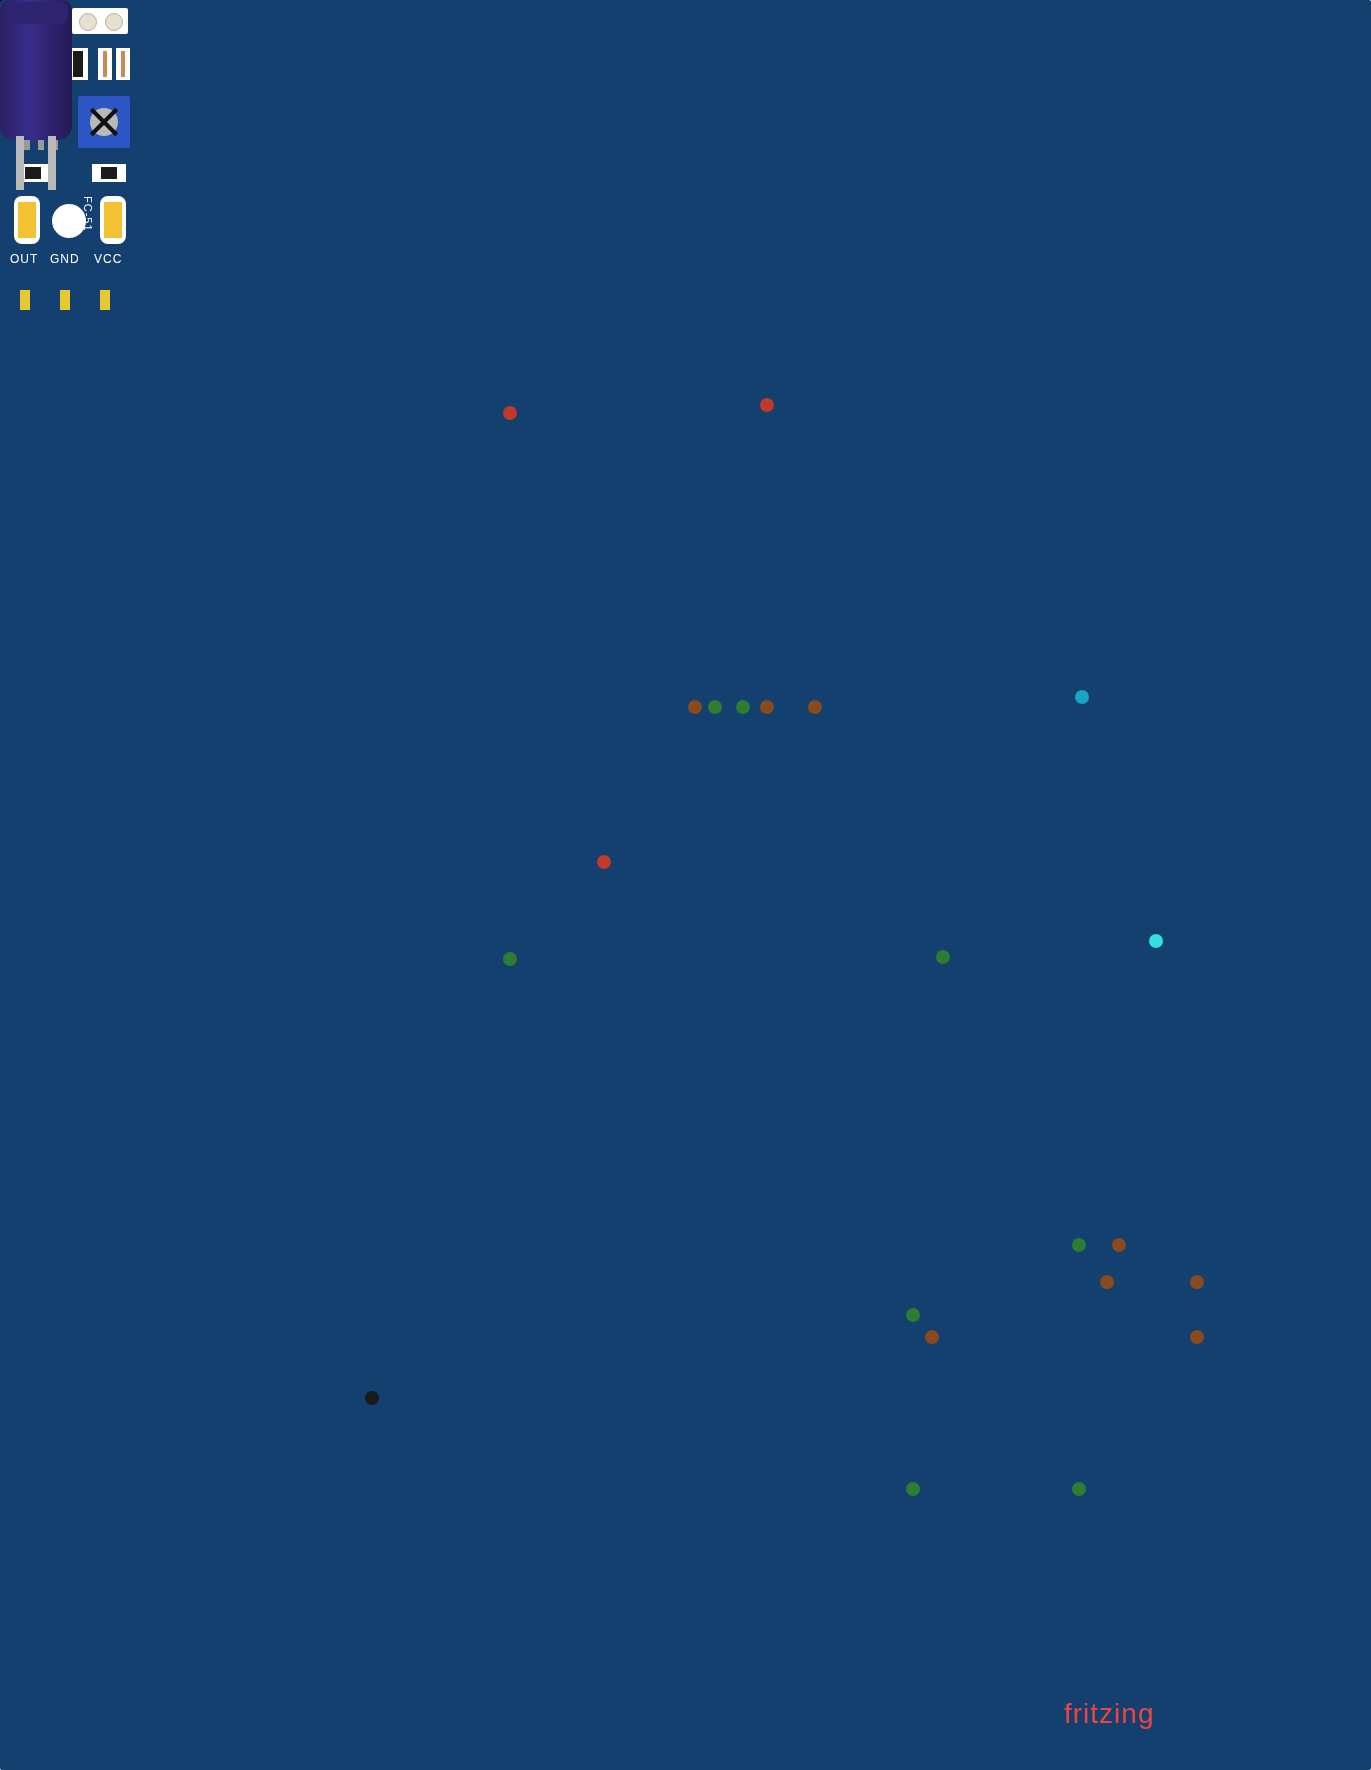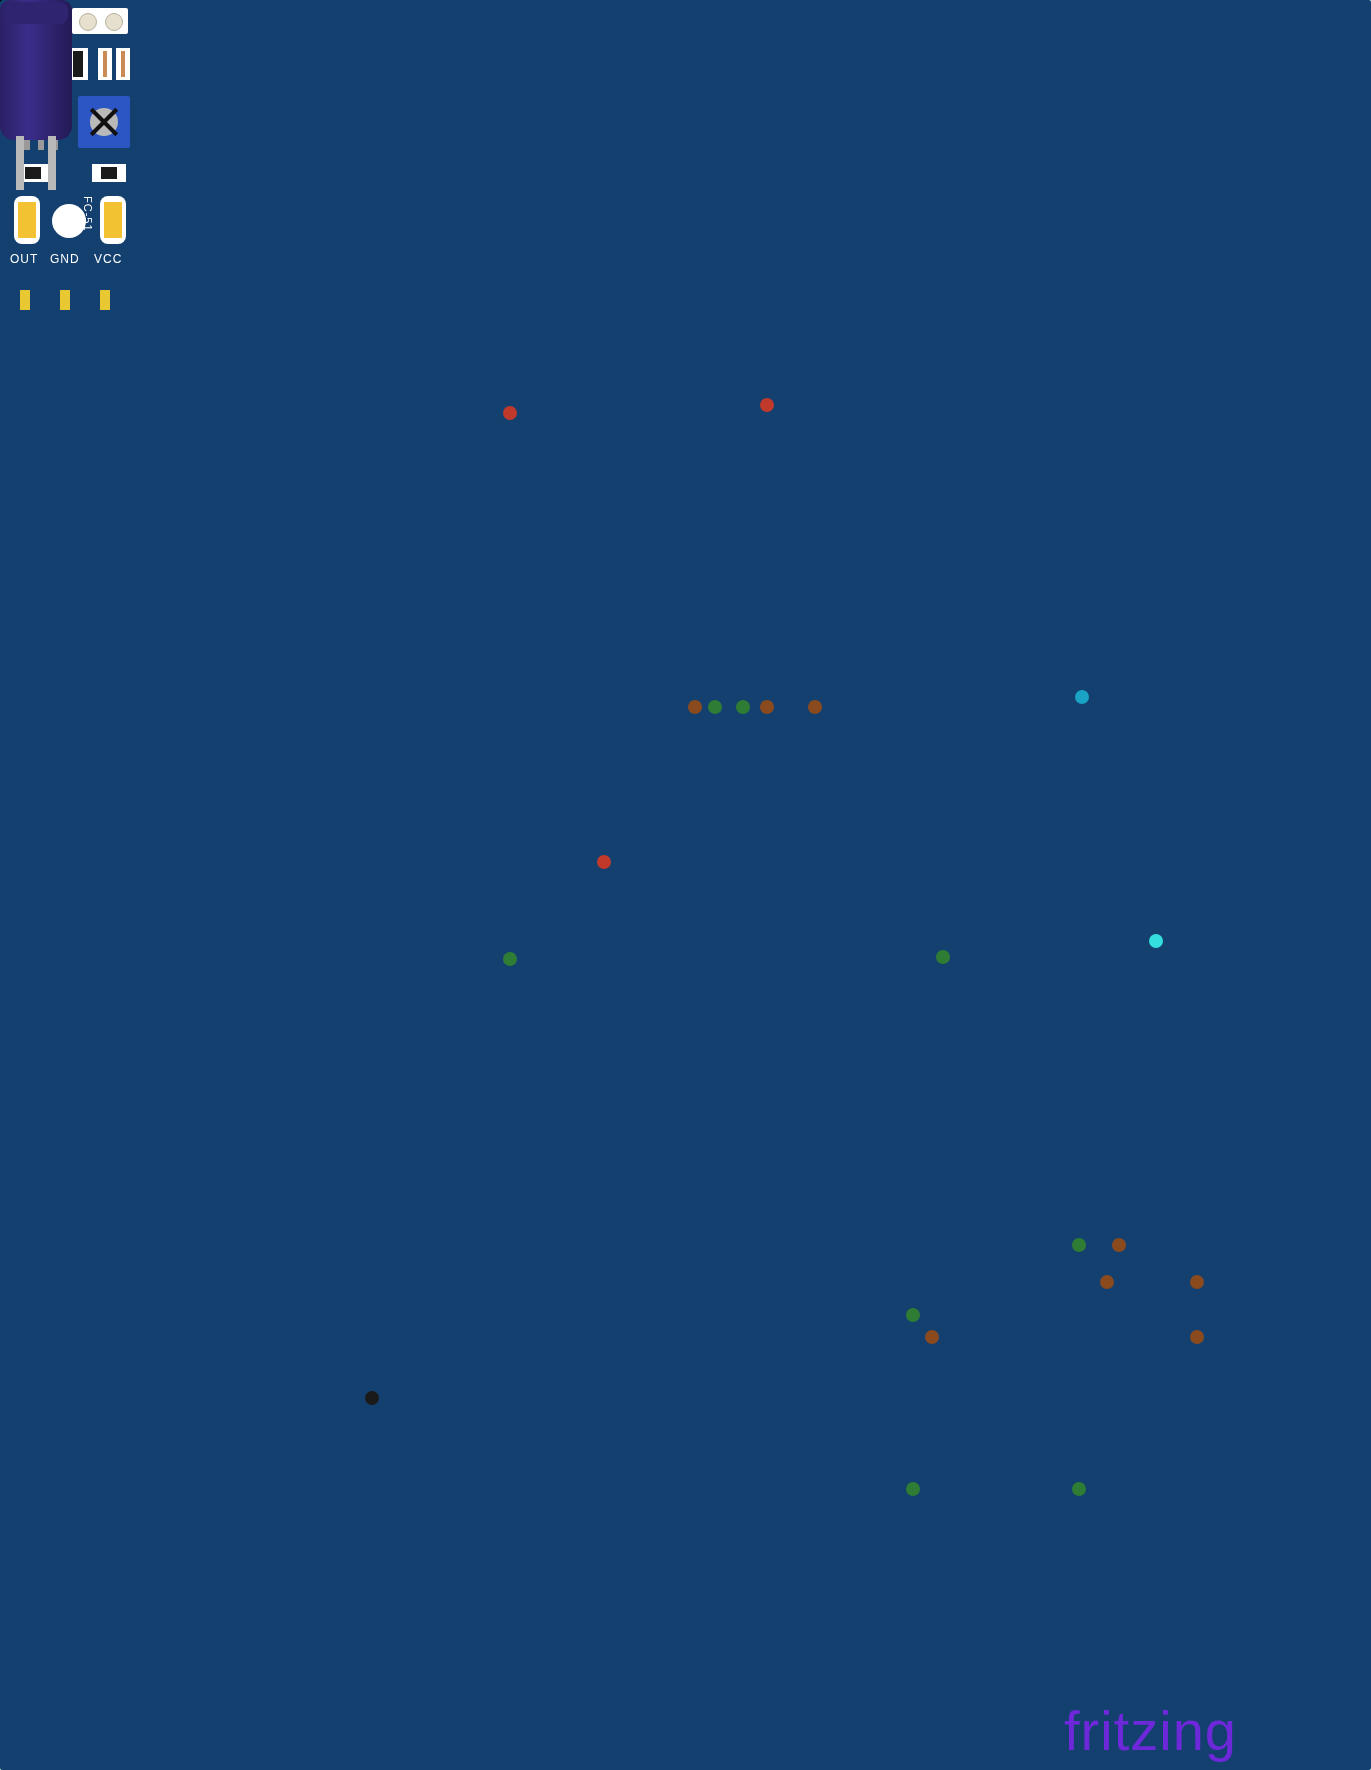--- a/index.html
+++ b/index.html
@@ -118,21 +118,21 @@
   .cap-leg{position:absolute;top:136px;width:8px;height:54px;background:#b9b9b9;}
 
   
   #res{left:528px;top:636px;width:120px;height:22px;}
   .res-lead{position:absolute;top:9px;height:4px;background:#8b8b8b;}
   .res-body{position:absolute;left:18px;top:0;width:66px;height:22px;
             background:#d8c79a;border-radius:8px;}
   .rband{position:absolute;top:0;height:22px;}
 
   
-  #fritz{left:1064px;top:1698px;color:#6d28d9;font-size:56px;letter-spacing:1px;
+  #fritz{left:1064px;top:1698px;color:#ef4444;font-size:28px;letter-spacing:1px;
          font-family:"Liberation Sans",sans-serif;}
 </style>
 </head>
 <body>
 
 <div id="stage">
 
   <div>
 
     <div class="w wred abs" style="left:283px;top:344px;width:172px;height:9px;"></div>

